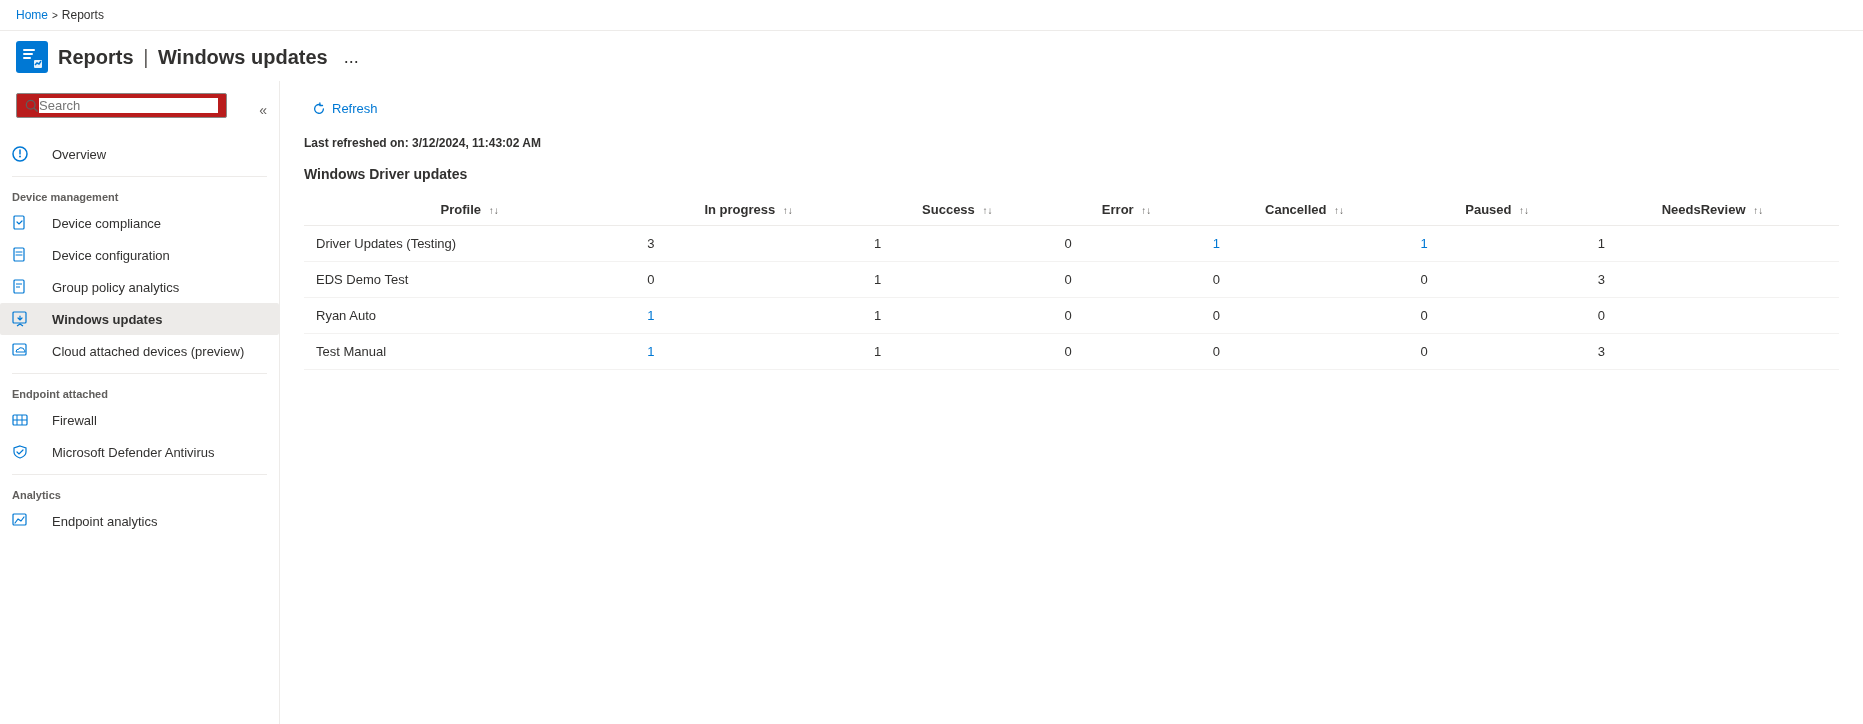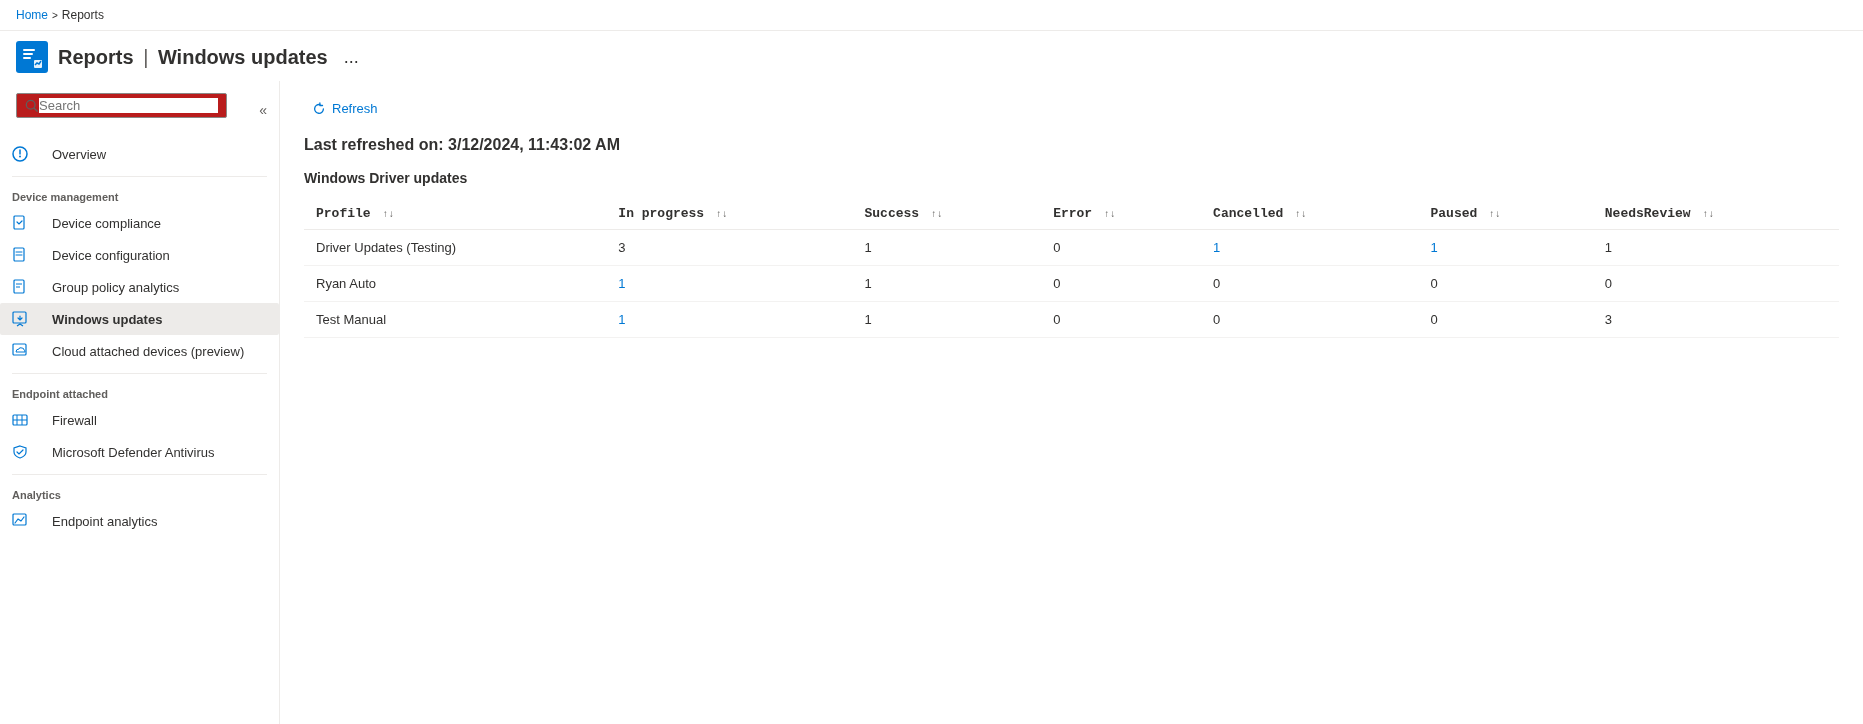--- a/index.html
+++ b/index.html
@@ -143,48 +143,47 @@
       border: none;
       color: #0078d4;
       font-size: 13px;
       cursor: pointer;
       padding: 4px 8px;
       border-radius: 2px;
       font-family: inherit;
     }
 
     .last-refreshed {
-      font-size: 16px;
+      font-size: 12px;
       color: #323130;
       font-weight: 600;
       margin-bottom: 16px;
     }
 
     .section-title {
       font-size: 14px;
       font-weight: 600;
       color: #323130;
       margin-bottom: 12px;
     }
 
     
     .data-table {
       width: 100%;
       border-collapse: collapse;
       font-size: 13px;
     }
     .data-table th {
-      text-align: left;
+      text-align: center;
       padding: 8px 12px;
       color: #323130;
       font-weight: 600;
       border-bottom: 1px solid #edebe9;
       white-space: nowrap;
       cursor: pointer;
-      font-family: Liberation Mono, monospace;
     }
     .data-table td {
       padding: 10px 12px;
       border-bottom: 1px solid #f3f2f1;
       color: #323130;
     }
     .sort-icon { font-size: 10px; color: #605e5c; margin-left: 4px; }
     .link-value { color: #0078d4; cursor: pointer; text-decoration: none; }
     .nav-icon {
       display: inline-block;
@@ -366,20 +365,29 @@
       <tr>
             <td>Driver Updates (Testing)</td>
             <td>3</td>
             <td>1</td>
             <td>0</td>
             <td><a class="link-value" href="#">1</a></td>
             <td><a class="link-value" href="#">1</a></td>
             <td>1</td>
           </tr>
           <tr>
+            <td>EDS Demo Test</td>
+            <td>0</td>
+            <td>1</td>
+            <td>0</td>
+            <td>0</td>
+            <td>0</td>
+            <td>3</td>
+          </tr>
+          <tr>
             <td>Ryan Auto</td>
             <td><a class="link-value" href="#">1</a></td>
             <td>1</td>
             <td>0</td>
             <td>0</td>
             <td>0</td>
             <td>0</td>
           </tr>
           <tr>
             <td>Test Manual</td>

